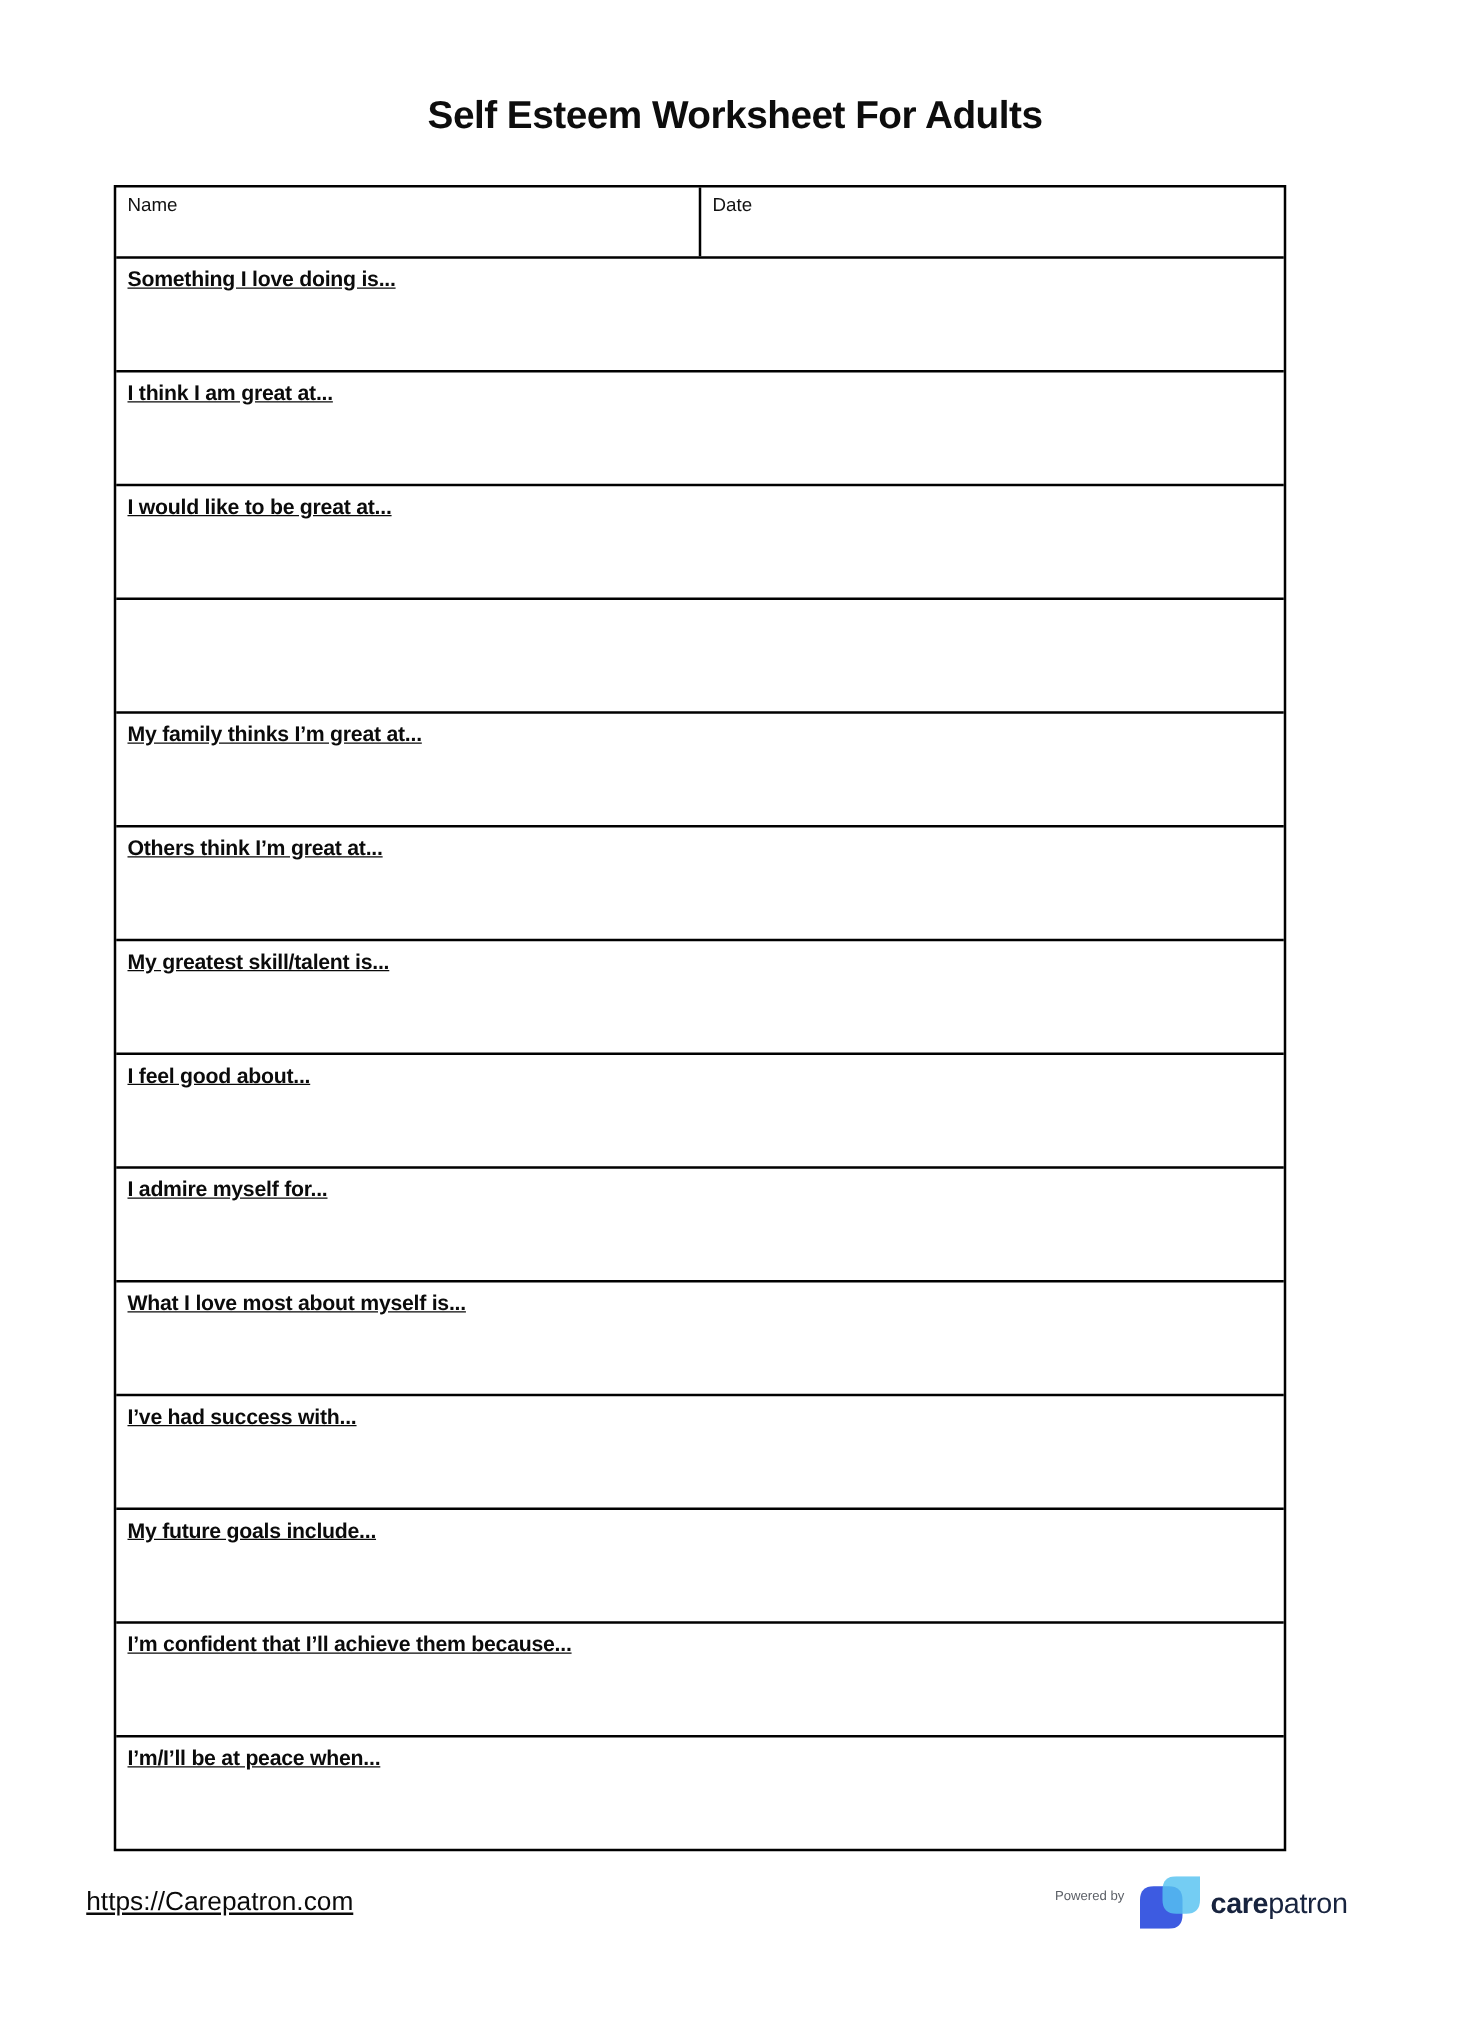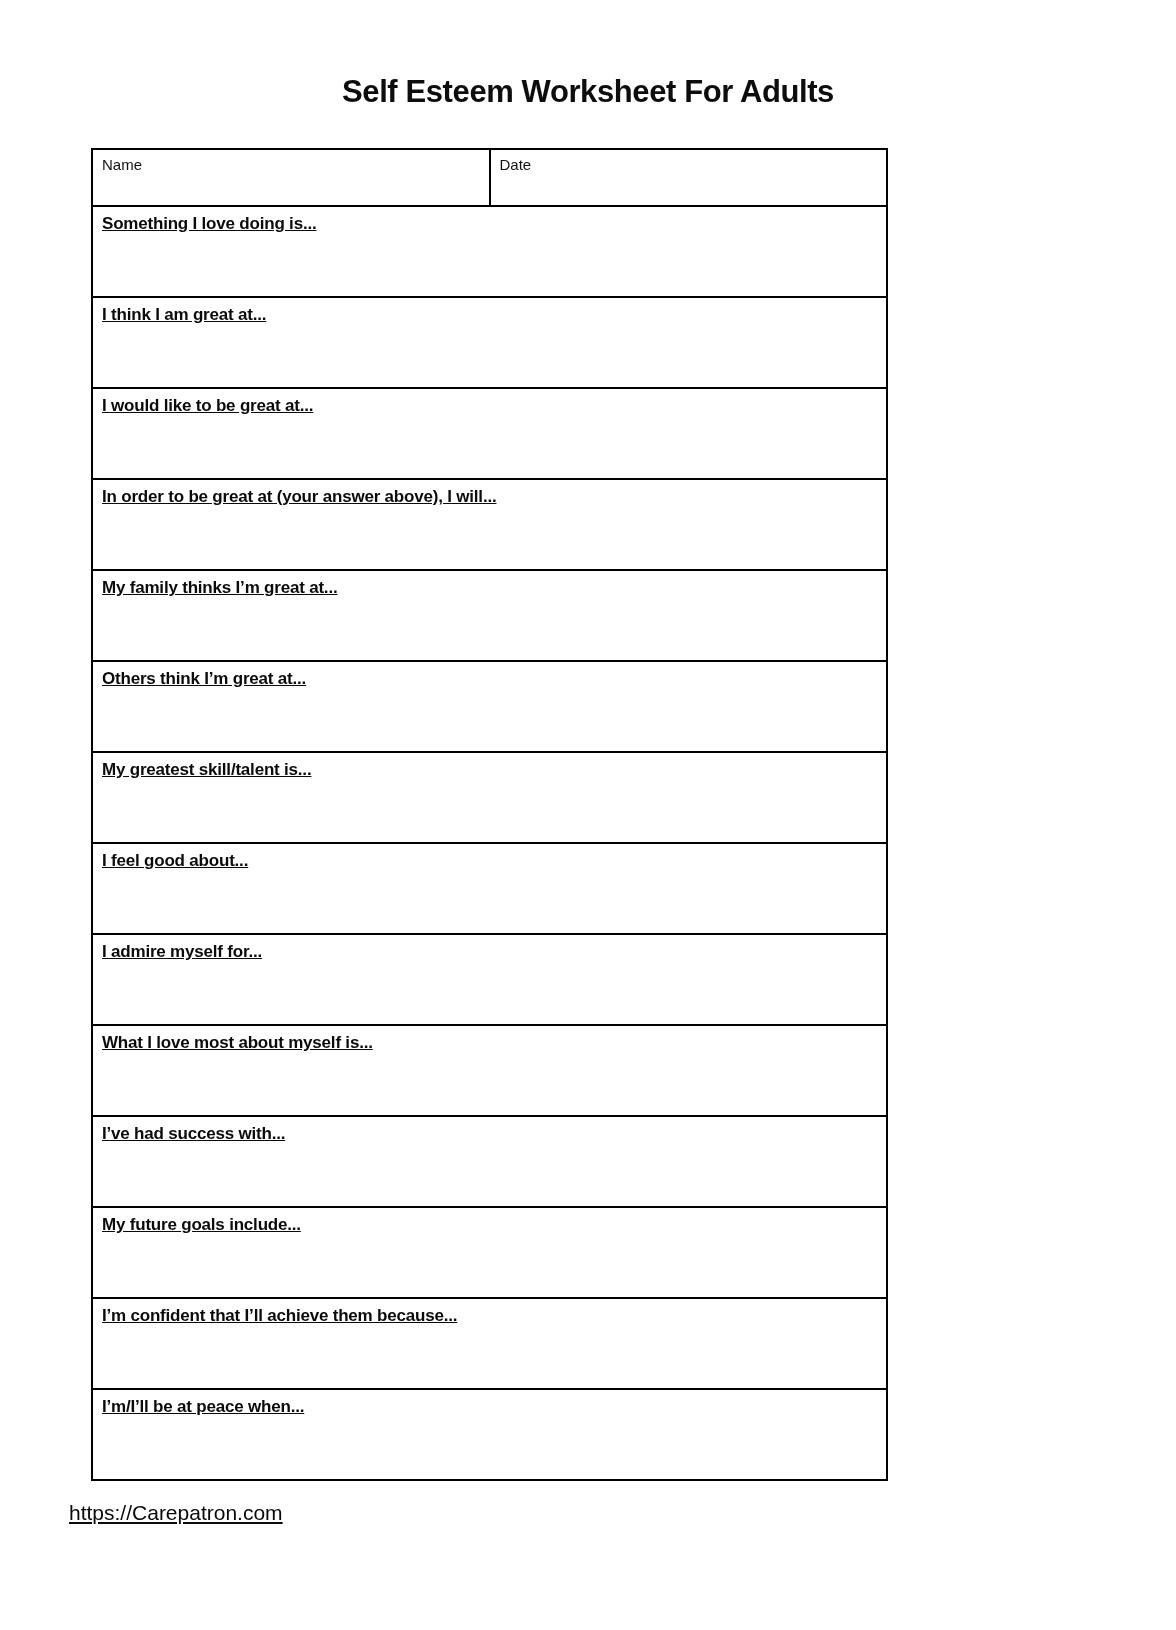--- a/index.html
+++ b/index.html
@@ -15,21 +15,21 @@
     padding-top:74px;
     text-align:center;
     font-size:31px;
     font-weight:bold;
     letter-spacing:-0.4px;
     color:#0d0d0d;
   }
   .sheet{
     box-sizing:border-box;
     margin:38px 0 0 91px;
-    width:797px;
+    width:938px;
     border:2px solid #000;
     background:#fff;
   }
   .nd-row{
     display:flex;
     height:57px;
     box-sizing:border-box;
     border-bottom:2px solid #000;
   }
   .nd-cell{
@@ -114,21 +114,20 @@
     <div class="prompt-label">I think I am great at...</div>
     <div class="answer-space"></div>
   </div>
 
   <div class="prompt-row">
     <div class="prompt-label">I would like to be great at...</div>
     <div class="answer-space"></div>
   </div>
 
   <div class="prompt-row">
-    <div class="prompt-label">In order to be great at (your answer above), I will...</div>
     <div class="answer-space"></div>
   </div>
 
   <div class="prompt-row">
     <div class="prompt-label">My family thinks I’m great at...</div>
     <div class="answer-space"></div>
   </div>
 
   <div class="prompt-row">
     <div class="prompt-label">Others think I’m great at...</div>
@@ -172,13 +171,23 @@
 
   <div class="prompt-row">
     <div class="prompt-label">I’m/I’ll be at peace when...</div>
     <div class="answer-space"></div>
   </div>
 </div>
 </div>
 
 <div class="footer">
   <a class="footer-url" href="#">https://Carepatron.com</a>
+  <div class="powered">
+    <span class="powered-label">Powered by</span>
+    <span class="logo">
+      <svg width="52" height="42" viewBox="0 0 52 42" xmlns="http://www.w3.org/2000/svg">
+        <path d="M2 42 V19 Q2 8 13 8 H25 Q36 8 36 19 V31 Q36 42 25 42 Z" fill="#3d5be1"></path>
+        <path fill-opacity="0.82" d="M50 0 H31 Q20 0 20 11 V19 Q20 30 31 30 H39 Q50 30 50 19 Z" fill="#55c2f0"></path>
+      </svg>
+    </span>
+    <span class="brand"><b>care</b><span>patron</span></span>
+  </div>
 </div>
 
 </body></html>

